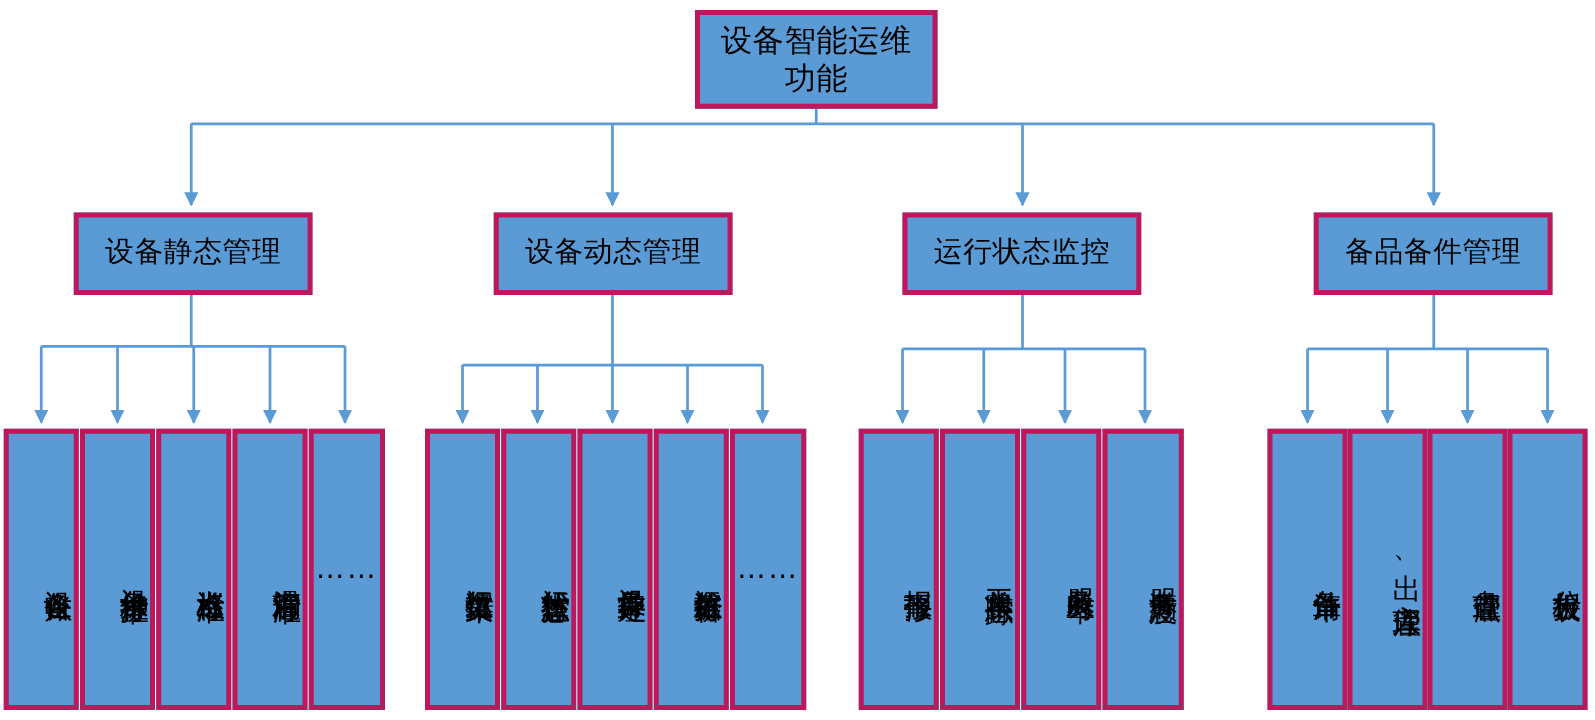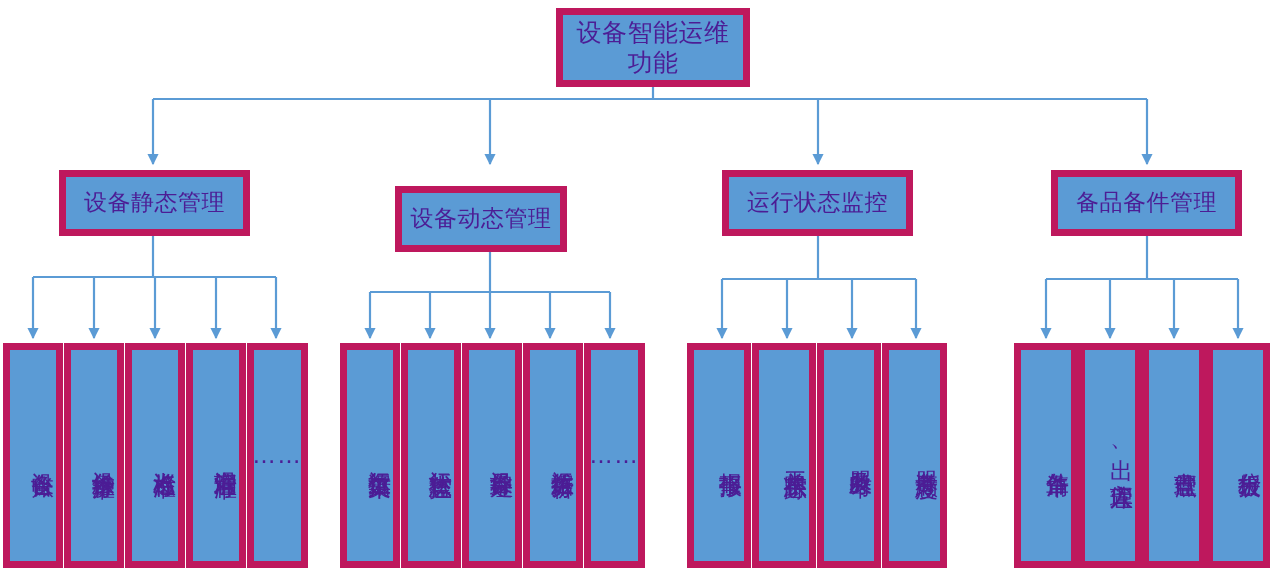--- a/index.html
+++ b/index.html
@@ -23,22 +23,22 @@
     left: 0;
     top: 0;
     width: 1276px;
     height: 576px;
     pointer-events: none;
   }
   .node {
     position: absolute;
     box-sizing: border-box;
     background: #5B9BD5;
-    border: 7px solid #be185d;
-    color: #4c1d95;
+    border: 4px solid #be185d;
+    color: #000000;
     display: flex;
     align-items: center;
     justify-content: center;
     text-align: center;
     line-height: 1.18;
     box-shadow: 0 0 0 0 rgba(0,0,0,0);
   }
   .node-root {
     font-size: 25px;
     padding: 2px 6px;
@@ -123,21 +123,21 @@
     </g>
   </svg>
 
   <div class="node node-root" style="left:556px; top:8px; width:194px; height:79px;">
     <span>设备智能运维功能</span>
   </div>
 
   <div class="node node-l2" style="left:59px; top:170px; width:191px; height:66px;">
     <span>设备静态管理</span>
   </div>
-  <div class="node node-l2" style="left:395px; top:186px; width:172px; height:66px;">
+  <div class="node node-l2" style="left:395px; top:170px; width:191px; height:66px;">
     <span>设备动态管理</span>
   </div>
   <div class="node node-l2" style="left:722px; top:170px; width:191px; height:66px;">
     <span>运行状态监控</span>
   </div>
   <div class="node node-l2" style="left:1051px; top:170px; width:191px; height:66px;">
     <span>备品备件管理</span>
   </div>
 
   <div class="node node-leaf" style="left:3px; top:343px; width:60px; height:225px;">

